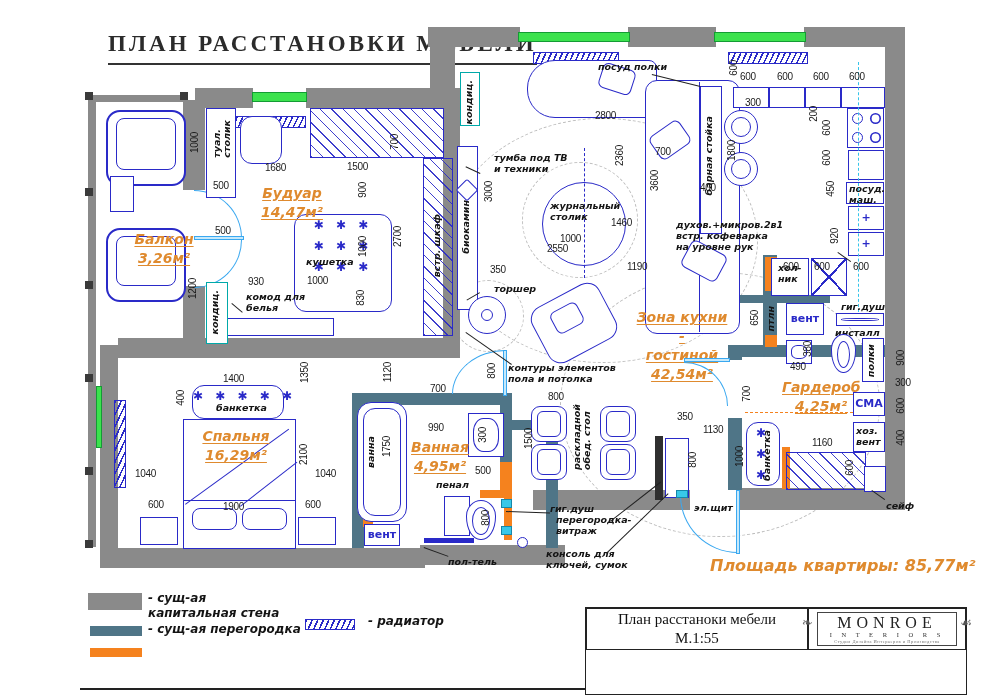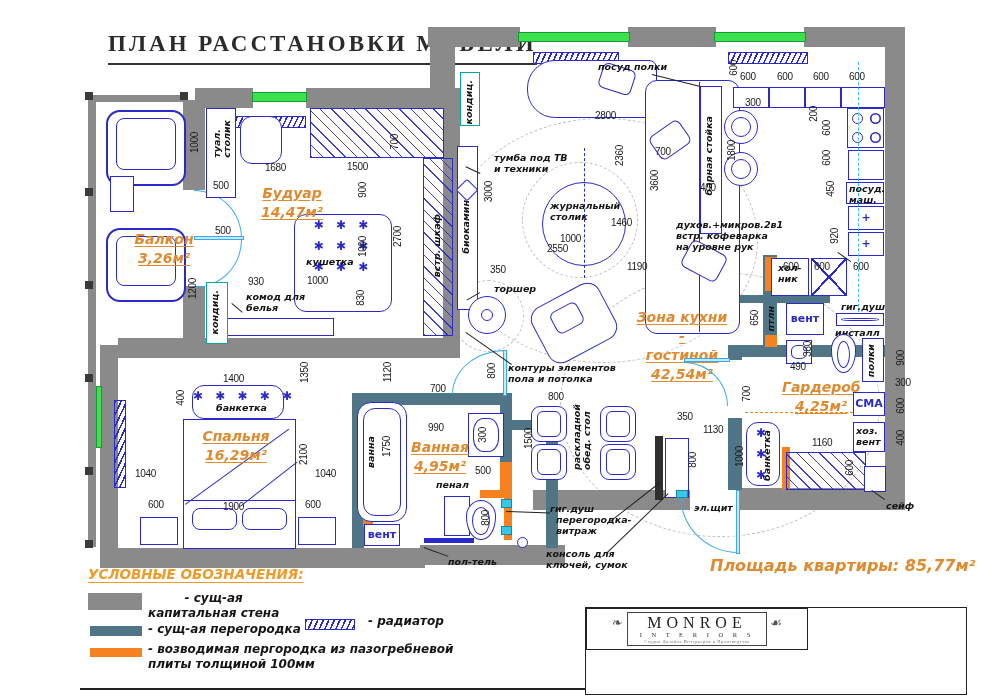--- a/index.html
+++ b/index.html
@@ -365,36 +365,39 @@
       <div class="el t-dim" style="left: 548px; top: 392px;">800</div>
       <div class="el t-dimv" style="left: 524px; top: 428px;">1500</div>
       <div class="el t-dim" style="left: 677px; top: 412px;">350</div>
       <div class="el t-dim" style="left: 703px; top: 425px;">1130</div>
       <div class="el t-dimv" style="left: 735px; top: 446px;">1000</div>
       <div class="el t-dimv" style="left: 688px; top: 452px;">800</div>
       <div class="el t-dim" style="left: 812px; top: 438px;">1160</div>
     </div>
 
   <div id="legend">
-    <div class="hd">УСЛОВНЫЕ ОБОЗНАЧЕНИЯ:</div>
     <div class="sw t-wall" style="left:2px;top:29px;width:54px;height:17px;"></div>
-    <div class="itxt" style="left:62px;top:27px;text-align:center;">-  сущ-ая
+    <div class="itxt" style="left:62px;top:27px;">-  сущ-ая
 капитальная стена</div>
     <div class="sw t-part" style="left:4px;top:62px;width:52px;height:10px;"></div>
     <div class="itxt" style="left:62px;top:58px;">-  сущ-ая перегородка</div>
     <div class="sw t-new" style="left:4px;top:84px;width:52px;height:9px;"></div>
-    <div class="itxt" style="left:62px;top:78px;">-  возводимая пергородка из пазогребневой
-плиты толщиной 100мм</div>
     <div class="sw t-rad" style="left:219px;top:55px;width:48px;height:9px;"></div>
     <div class="itxt" style="left:282px;top:50px;">-  радиатор</div>
   </div>
 
   <div id="frame-bottom"></div>
 
   <div id="title-block">
+    <div>
+      <span id="tb-plan">
+        <span>План расстаноки мебели</span><br>
+        <span>М.1:55</span>
+      </span>
+    </div>
     <div id="tb-logo">
       <div class="lg-box">
         <span class="orn" style="left:-16px;">❧</span>
         <div class="lg-name">MONROE</div>
         <div class="lg-sub">I N T E R I O R S</div>
         <div class="lg-tag">Студия Дизайна Интерьеров и Производства</div>
         <span class="orn" style="right:-16px;">☙</span>
       </div>
     </div>
   </div>

